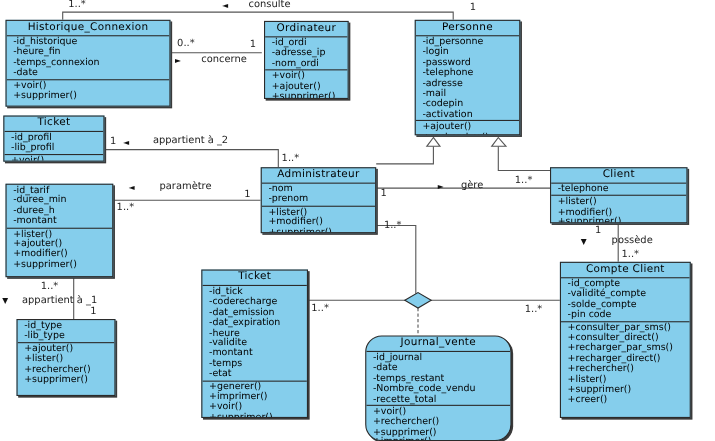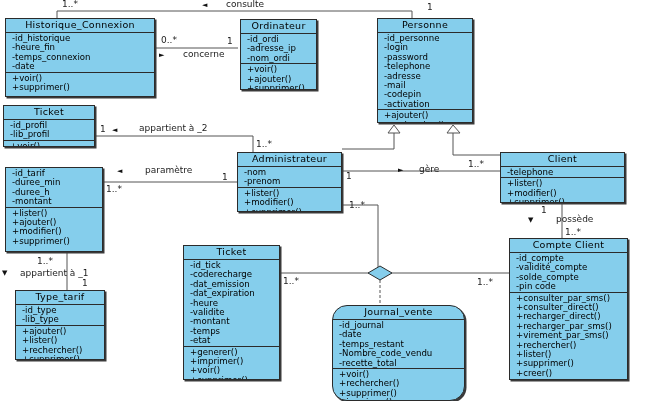--- a/index.html
+++ b/index.html
@@ -138,21 +138,20 @@
       <div class="rows">
         <div class="row">-telephone</div>
       </div>
       <div class="rows ops">
         <div class="row">+lister()</div>
         <div class="row">+modifier()</div>
         <div class="row">+supprimer()</div>
       </div>
     </div>
   <div class="uml-class" style="left: 15px; top: 290px; width: 90px; height: 70px;">
-      <div class="hdr">Type_tarif</div>
       <div class="rows">
         <div class="row">-id_type</div>
         <div class="row">-lib_type</div>
       </div>
       <div class="rows ops">
         <div class="row">+ajouter()</div>
         <div class="row">+lister()</div>
         <div class="row">+rechercher()</div>
         <div class="row">+supprimer()</div>
       </div>
@@ -197,23 +196,22 @@
       <div class="hdr">Compte Client</div>
       <div class="rows">
         <div class="row">-id_compte</div>
         <div class="row">-validité_compte</div>
         <div class="row">-solde_compte</div>
         <div class="row">-pin code</div>
       </div>
       <div class="rows ops">
         <div class="row">+consulter_par_sms()</div>
         <div class="row">+consulter_direct()</div>
+        <div class="row">+recharger_par_sms()</div>
         <div class="row">+recharger_direct()</div>
-        <div class="row">+recharger_par_sms()</div>
-        <div class="row">+virement_par_sms()</div>
         <div class="row">+rechercher()</div>
         <div class="row">+lister()</div>
         <div class="row">+supprimer()</div>
         <div class="row">+creer()</div>
       </div>
     </div>
 
   <span class="lbl" style="left:62px;top:-1px">1..*</span>
   <span class="arr" style="left:202px;top:1px">◄</span>
   <span class="lbl" style="left:226px;top:-1px">consulte</span>

